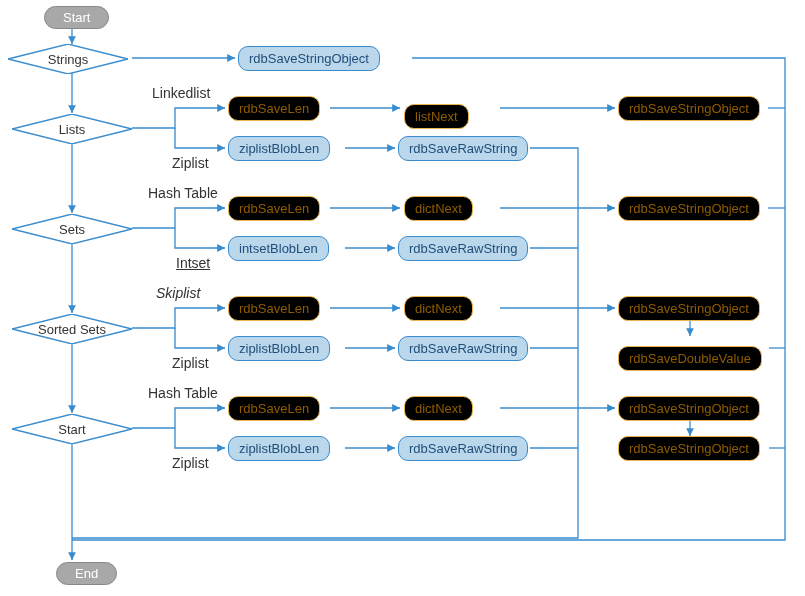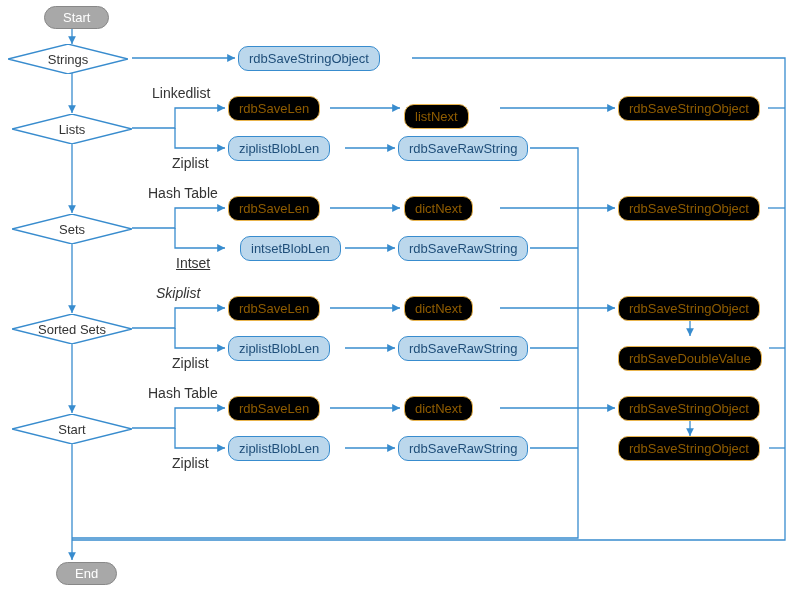--- a/index.html
+++ b/index.html
@@ -184,21 +184,21 @@
 <div class="box orange-box" style="left:404px; top:104px;"><span>listNext</span></div>
 <div class="box orange-box" style="left:618px; top:96px;"><span>rdbSaveStringObject</span></div>
 <div class="box blue-box" style="left:228px; top:136px;"><span>ziplistBlobLen</span></div>
 <div class="box blue-box" style="left:398px; top:136px;"><span>rdbSaveRawString</span></div>
 
 <span class="plain-label" style="left:148px; top:185px;">Hash Table</span>
 <span class="plain-label" style="left:176px; top:255px;text-decoration:underline;">Intset</span>
 <div class="box orange-box" style="left:228px; top:196px;"><span>rdbSaveLen</span></div>
 <div class="box orange-box" style="left:404px; top:196px;"><span>dictNext</span></div>
 <div class="box orange-box" style="left:618px; top:196px;"><span>rdbSaveStringObject</span></div>
-<div class="box blue-box" style="left:240px; top:236px;"><span>intsetBlobLen</span></div>
+<div class="box blue-box" style="left:228px; top:236px;"><span>intsetBlobLen</span></div>
 <div class="box blue-box" style="left:398px; top:236px;"><span>rdbSaveRawString</span></div>
 
 <span class="plain-label" style="left:156px; top:285px;font-style:italic;">Skiplist</span>
 <span class="plain-label" style="left:172px; top:355px;">Ziplist</span>
 <div class="box orange-box" style="left:228px; top:296px;"><span>rdbSaveLen</span></div>
 <div class="box orange-box" style="left:404px; top:296px;"><span>dictNext</span></div>
 <div class="box orange-box" style="left:618px; top:296px;"><span>rdbSaveStringObject</span></div>
 <div class="box orange-box" style="left:618px; top:346px;"><span>rdbSaveDoubleValue</span></div>
 <div class="box blue-box" style="left:228px; top:336px;"><span>ziplistBlobLen</span></div>
 <div class="box blue-box" style="left:398px; top:336px;"><span>rdbSaveRawString</span></div>

